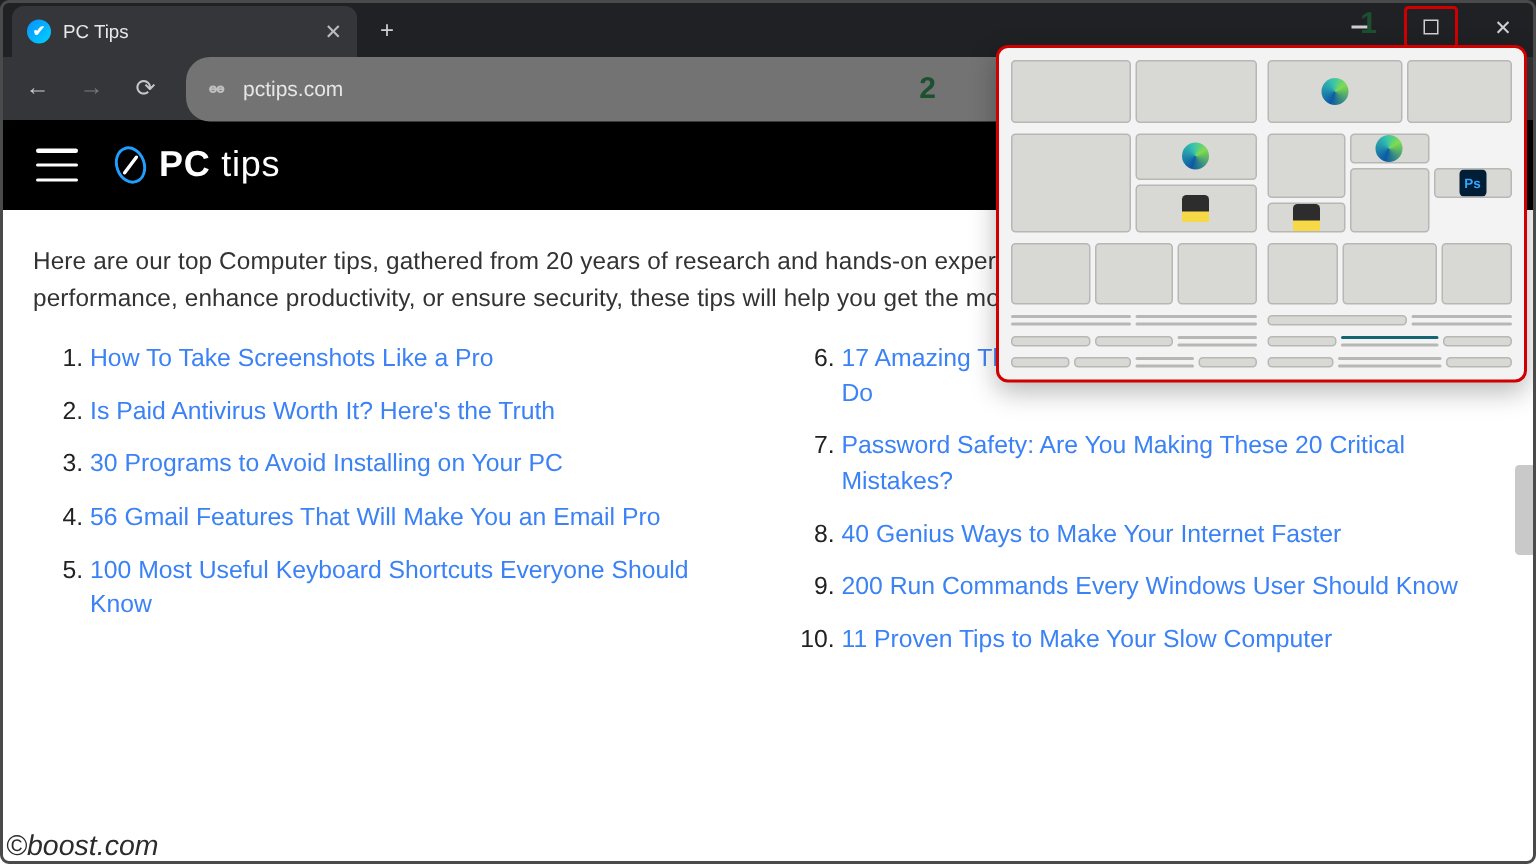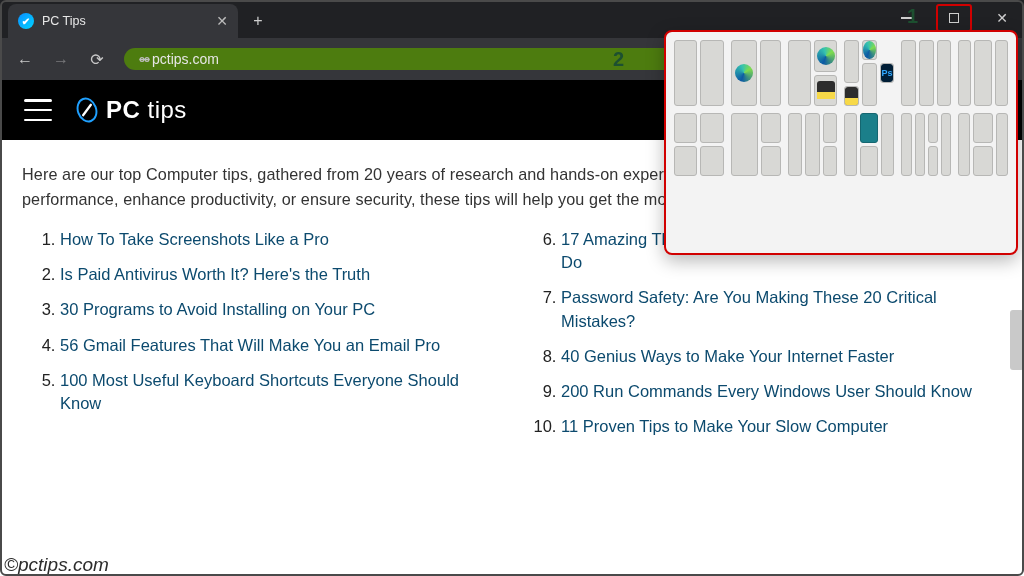--- a/index.html
+++ b/index.html
@@ -14,54 +14,54 @@
   .win-controls { margin-left: auto; display: flex; height: 38px; align-items:flex-start; padding-top:4px; padding-right:4px; gap:12px; }
   .win-btn { width: 36px; height: 28px; display:flex; align-items:center; justify-content:center; color:#cfcfcf; }
   .win-btn.max { border: 2.5px solid #d10000; border-radius:3px; height:28px; }
   .maximize-glyph { width:10px; height:10px; border:1.5px solid #cfcfcf; }
   .close-glyph { font-size:14px; }
   .minimize-glyph { width:11px; height:1.5px; background:#cfcfcf; }
 
   
   .toolbar { background: #35363a; height: 42px; display:flex; align-items:center; padding: 0 10px; gap: 6px; color:#c8c8c8; }
   .tb-btn { width: 30px; height:30px; display:flex; align-items:center; justify-content:center; border-radius:15px; font-size:16px; }
-  .address { flex:0 0 auto; display:flex; align-items:center; height:22px; background:#4d7c0f; border-radius:16px; padding:0 12px; gap:0; font-size:14px; color:#e6e6e6; margin-left:6px; width: 720px; }
+  .address { flex:0 0 auto; display:flex; align-items:center; height:43px; background:#737373; border-radius:16px; padding:0 12px; gap:10px; font-size:14px; color:#e6e6e6; margin-left:6px; width: 720px; }
   .site-icon { width:16px; height:16px; display:flex; align-items:center; justify-content:center; }
 
   
   .page-header { background:#000; height:60px; display:flex; align-items:center; padding:0 24px; gap:22px;}
   .hamburger { width:28px; height:22px; display:flex; flex-direction:column; justify-content:space-between;}
   .hamburger span{ height:2.5px; background:#fff; border-radius:2px;}
   .logo { display:flex; align-items:center; gap:6px; }
   .logo-mark { width:26px; height:26px; }
   .logo-text { color:#fff; font-size:24px; font-weight:600; letter-spacing:0.5px;}
   .logo-text .thin { font-weight:300; }
 
   
   .content { padding: 22px 30px 0 22px; position:relative; height: calc(576px - 38px - 42px - 60px); }
   h1 { font-size: 35px; font-weight:700; color:#111; margin-bottom:14px; }
   .intro { color:#333; font-size:16.2px; line-height:1.55; margin-bottom:16px; max-width: 960px; letter-spacing:0.1px;}
   .columns { display:flex; gap:30px; }
   ol { list-style-position: outside; padding-left: 38px; font-size:16.5px; color:#222; }
   ol li { margin-bottom: 12px; line-height:1.4; }
-  ol li .link { color:#0c4a6e; }
+  ol li .link { color:#3b82f6; }
   ol li::marker { color:#222; }
   .col { flex:1; }
 
   .watermark { position:absolute; left:4px; bottom:0px; font-size:19px; color:#2c2c2c; font-style: italic; }
 
   
   .callout { position:absolute; font-weight:700; font-size:20px; color:#1d5030; }
   .callout-1 { right:106px; top:5px; }
   .callout-2 { right:400px; top:48px; }
   .callout-3 { right:97px; top:194px; font-size:18px;}
 
   
   .flyout { position:absolute; right:6px; top:30px; width:354px; height:225px; background:#f3f3f3; border:2.5px solid #d10000; border-radius:8px; padding:8px; box-shadow: 0 6px 18px rgba(0,0,0,0.28); z-index:50;}
-  .layout-grid { display:grid; grid-template-columns: repeat(6, 1fr); grid-template-rows: repeat(3, 1fr); gap:7px; height:100%; }
+  .layout-grid { display:grid; grid-template-columns: repeat(2, 1fr); grid-template-rows: repeat(3, 1fr); gap:7px; height:100%; }
   .layout { background:transparent; display:grid; gap:3px; }
   .cell { background:#d8d8d5; border:1px solid #b7b7b5; border-radius:3px; display:flex; align-items:center; justify-content:center; font-size:10px; overflow:hidden;}
   .cell.sel { background:#1b7f8a; border-color:#156670; }
   .appicon { width:18px; height:18px; border-radius:3px; }
   .appicon.edge { background: conic-gradient(from 200deg, #0c59a4, #35c2b0 40%, #7fdc4e 60%, #0c59a4); border-radius:50%;}
   .appicon.notes { background:#2d2d2d; position:relative;}
   .appicon.notes::after{content:""; position:absolute; bottom:0; left:0; right:0; height:7px; background:#f7d948;}
   .appicon.ps { background:#001e36; color:#31a8ff; font-size:9px; font-weight:bold; display:flex; align-items:center; justify-content:center;}
 
   
@@ -158,21 +158,21 @@
         <li><span class="link">17 Amazing Things You Didn't Know Your Computer Could Do</span></li>
         <li><span class="link">Password Safety: Are You Making These 20 Critical Mistakes?</span></li>
         <li><span class="link">40 Genius Ways to Make Your Internet Faster</span></li>
         <li><span class="link">200 Run Commands Every Windows User Should Know</span></li>
         <li><span class="link">11 Proven Tips to Make Your Slow Computer</span></li>
       </ol>
     </div>
   </div>
 </div>
 
-<div class="watermark">©pctips.com</div>
+<div class="watermark">©boost.com</div>
 <div class="scroll-hint"></div>
 
 <div class="callout callout-1">1</div>
 <div class="callout callout-2">2</div>
 <div class="callout callout-3">3</div>
 
 <div class="flyout">
   <div class="layout-grid">
 
     <div class="layout l1">

